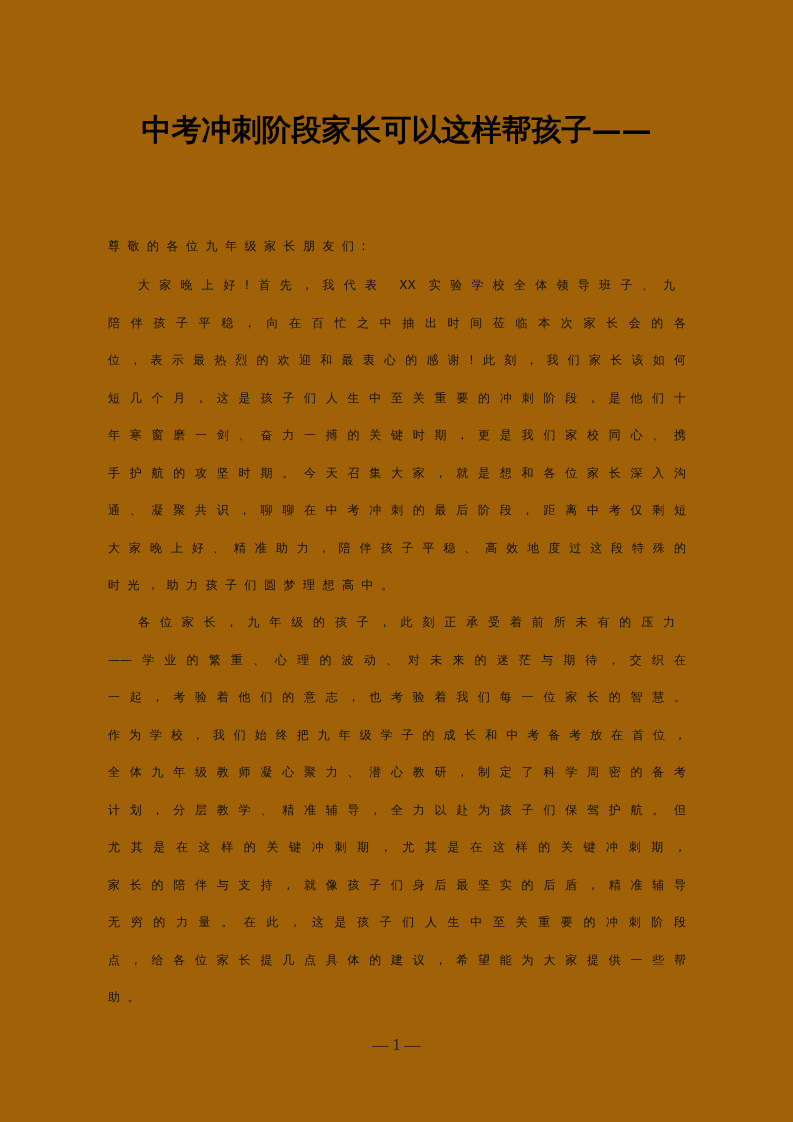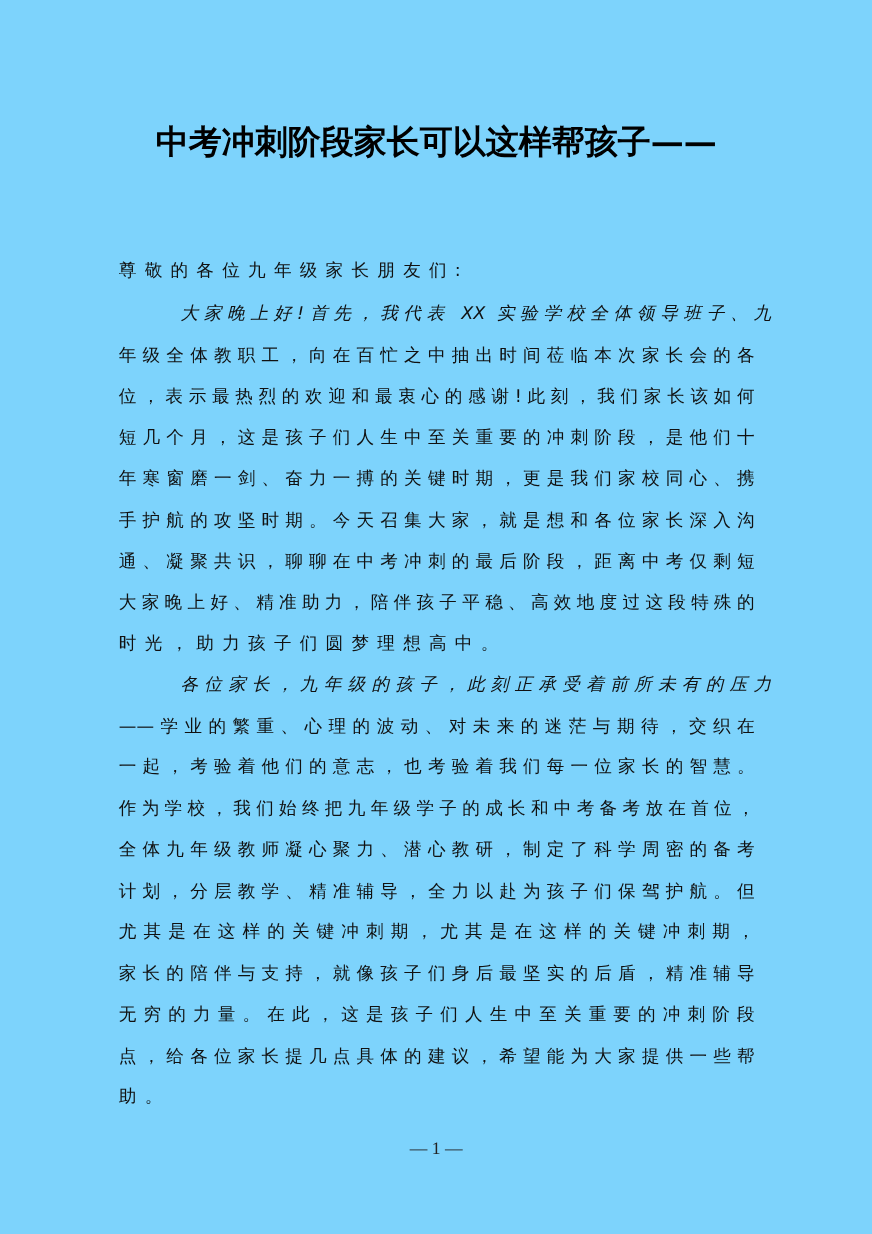--- a/index.html
+++ b/index.html
@@ -1,51 +1,51 @@
 <!DOCTYPE html>
 <html><head>
 <meta charset="utf-8">
 <style>
   html, body { margin: 0; padding: 0; background: #ffffff; }
   body { width: 793px; height: 1122px; position: relative; overflow: hidden; }
-  .page { position: absolute; left: 0; top: 0; width: 793px; height: 1122px; background: #7dd3fc; }
+  .page { position: absolute; left: 0; top: 0; width: 793px; height: 1122px; background: #a16207; }
   .title {
     position: absolute; left: 0; width: 793px; text-align: center;
     font-family: "DejaVu Serif", "Liberation Serif", serif;
     font-weight: bold; font-size: 30px; color: #000; line-height: 40px;
     white-space: nowrap;
   }
   .t1 { top: 110px; }
   .t2 { top: 152px; }
   .line {
     position: absolute; left: 108px; width: 578px;
     font-family: "DejaVu Sans", "Liberation Sans", sans-serif;
-    font-size: 16px; color: #111; line-height: 28px; height: 28px;
+    font-size: 12px; color: #111; line-height: 28px; height: 28px;
     text-align: justify; text-align-last: justify; white-space: nowrap;
     overflow: visible;
   }
   .line.last { text-align-last: left; letter-spacing: 7.5px; }
-  .line.indent { left: 164px; width: 537px; font-style: italic; }
+  .line.indent { left: 138px; width: 537px; }
   .line.short { text-align-last: left; letter-spacing: 7.5px; }
   .footer {
     position: absolute; top: 1036px; left: 0; width: 793px; text-align: center;
     font-family: "Liberation Serif", "DejaVu Serif", serif; font-size: 16px; color: #222;
   }
 </style>
 </head>
 <body>
 
 <div class="page">
   <div class="title t1">中考冲刺阶段家长可以这样帮孩子——</div>
 
   <div class="line short" style="top:232px">尊敬的各位九年级家长朋友们:</div>
 
   <div>
     <div class="line indent" style="top:271px">大家晚上好!首先，我代表 XX 实验学校全体领导班子、九</div>
-    <div class="line" style="top:309px">年级全体教职工，向在百忙之中抽出时间莅临本次家长会的各</div>
+    <div class="line" style="top:309px">陪伴孩子平稳，向在百忙之中抽出时间莅临本次家长会的各</div>
     <div class="line" style="top:346px">位，表示最热烈的欢迎和最衷心的感谢!此刻，我们家长该如何</div>
     <div class="line" style="top:384px">短几个月，这是孩子们人生中至关重要的冲刺阶段，是他们十</div>
     <div class="line" style="top:421px">年寒窗磨一剑、奋力一搏的关键时期，更是我们家校同心、携</div>
     <div class="line" style="top:459px">手护航的攻坚时期。今天召集大家，就是想和各位家长深入沟</div>
     <div class="line" style="top:496px">通、凝聚共识，聊聊在中考冲刺的最后阶段，距离中考仅剩短</div>
     <div class="line" style="top:534px">大家晚上好、精准助力，陪伴孩子平稳、高效地度过这段特殊的</div>
     <div class="line last" style="top:571px">时光，助力孩子们圆梦理想高中。</div>
   </div>
 
   <div>

